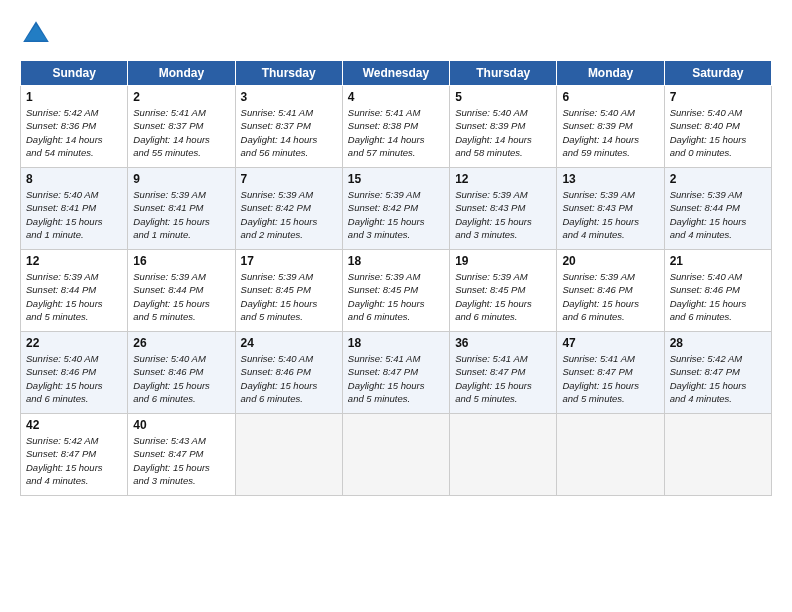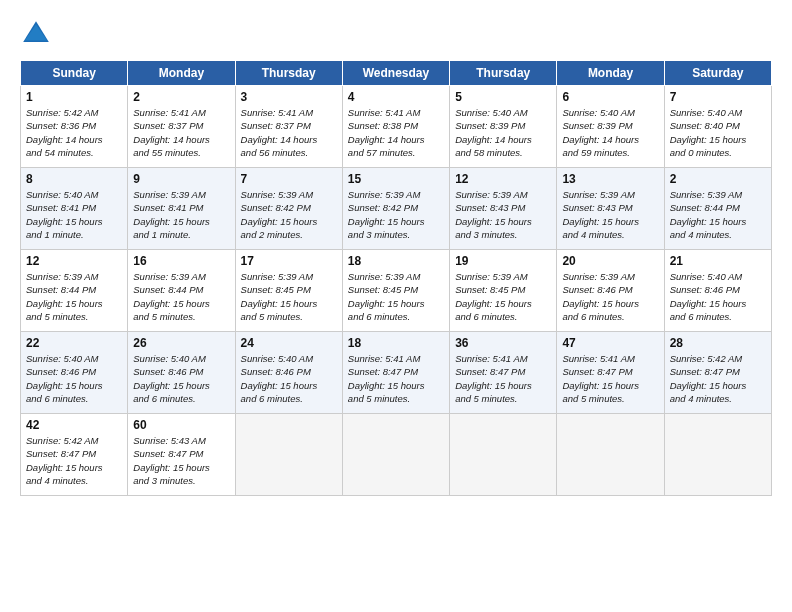--- a/index.html
+++ b/index.html
@@ -349,21 +349,21 @@
         </tr>
         <tr class="week-row">
           <td>
             <span class="day-num">42</span>
             <div class="day-info" style="white-space: pre-line;">Sunrise: 5:42 AM
 Sunset: 8:47 PM
 Daylight: 15 hours
 and 4 minutes.</div>
           </td>
           <td>
-            <span class="day-num">60</span>
+            <span class="day-num">40</span>
             <div class="day-info" style="white-space: pre-line;">Sunrise: 5:43 AM
 Sunset: 8:47 PM
 Daylight: 15 hours
 and 3 minutes.</div>
           </td>
           <td class="empty"></td>
           <td class="empty"></td>
           <td class="empty"></td>
           <td class="empty"></td>
           <td class="empty"></td>

